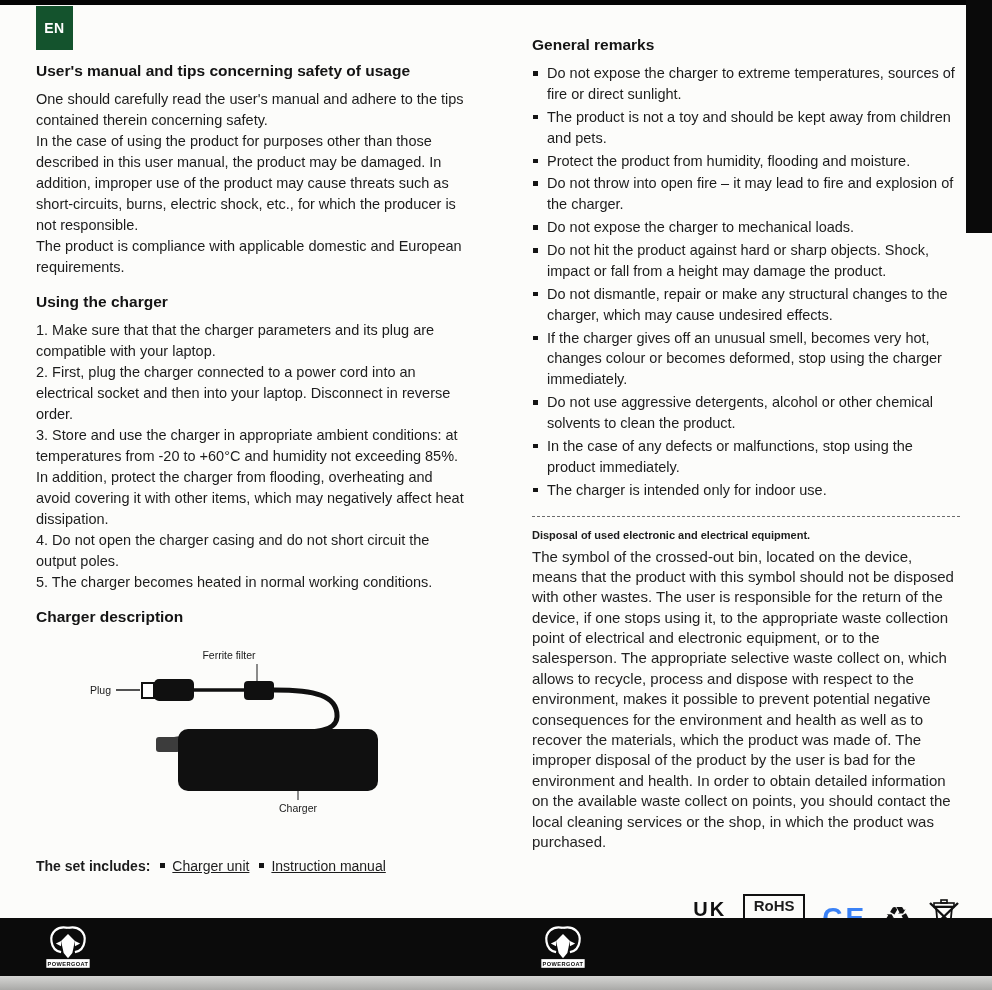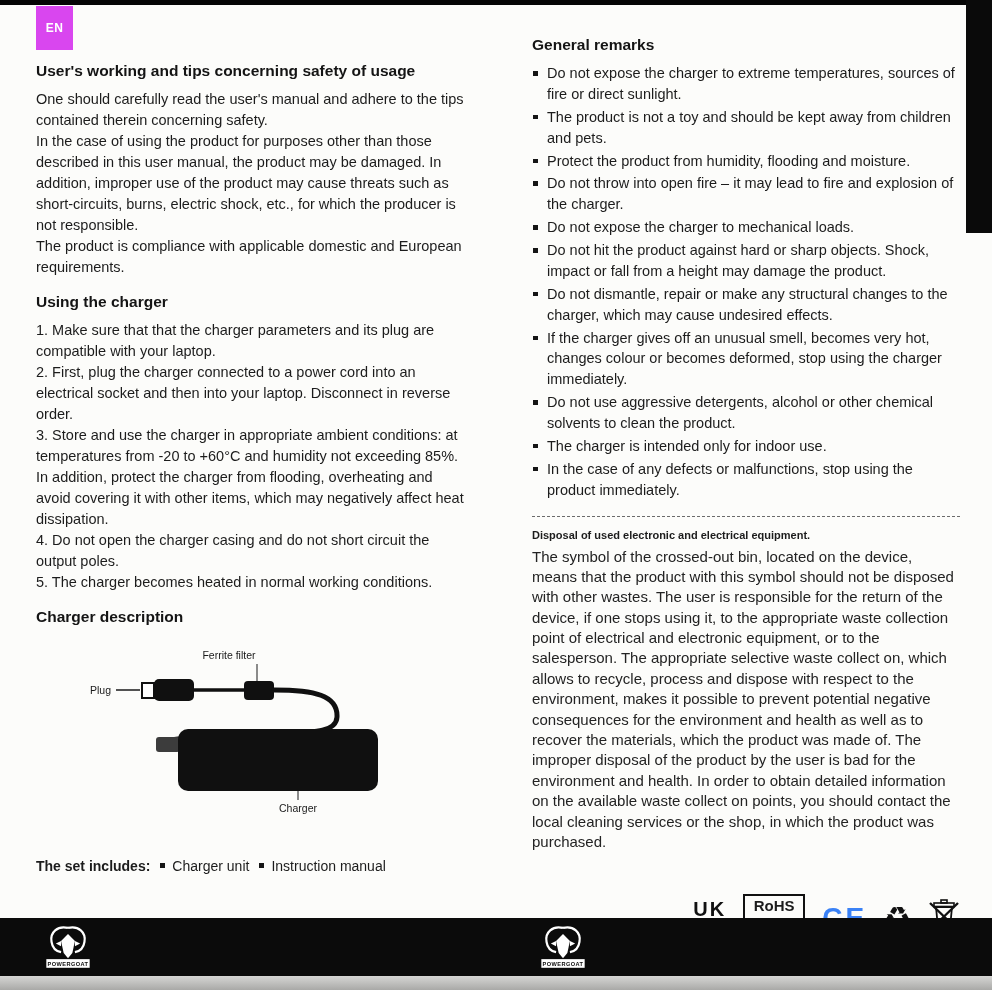--- a/index.html
+++ b/index.html
@@ -1,21 +1,21 @@
 <!DOCTYPE html>
 <html><head>
 <meta charset="utf-8">
 <style>
   html,body{margin:0;padding:0;}
   body{width:992px;height:990px;background:#e8e8e6;font-family:"Liberation Sans","DejaVu Sans",sans-serif;color:#1c1c1c;}
   .page{position:relative;width:992px;height:990px;background:#fcfcfa;overflow:hidden;}
   .top-strip{position:absolute;top:0;left:0;width:100%;height:5px;background:#050505;}
   .right-strip{position:absolute;top:0;right:0;width:26px;height:233px;background:#0a0a0a;}
-  .lang-badge{position:absolute;left:36px;top:6px;width:37px;height:44px;background:#d946ef;color:#fff;
-    display:flex;align-items:center;justify-content:center;font-weight:bold;font-size:12px;letter-spacing:.5px;}
+  .lang-badge{position:absolute;left:36px;top:6px;width:37px;height:44px;background:#14532d;color:#fff;
+    display:flex;align-items:center;justify-content:center;font-weight:bold;font-size:14px;letter-spacing:.5px;}
   .col-left{position:absolute;left:36px;top:62px;width:432px;}
   .col-right{position:absolute;left:532px;top:36px;width:428px;}
   h2{font-size:15.5px;margin:0 0 9px 0;color:#141414;}
   .h-mt{margin-top:15px;}
   .body-text{font-size:14.5px;line-height:1.45;margin:0 0 4px 0;white-space:pre-line;}
   .steps div{font-size:14.5px;line-height:1.45;}
   .remarks{list-style:none;margin:0;padding:0;}
   .remarks li{position:relative;font-size:14.5px;line-height:1.44;padding-left:15px;margin:0 0 2px 0;}
   .remarks li::before{content:"";position:absolute;left:1px;top:8px;width:4.5px;height:4.5px;background:#151515;}
   .sep{border:0;border-top:1.5px dashed #6a6a6a;margin:15px 0 12px 0;}
@@ -23,39 +23,39 @@
   .disposal-b{font-size:15px;line-height:1.36;margin:0;color:#232323;}
   .marks{display:flex;align-items:center;justify-content:flex-end;gap:17px;margin-top:42px;}
   .ukca{font-weight:bold;font-size:20px;line-height:.92;letter-spacing:2px;color:#111;}
   .rohs{border:2.5px solid #111;text-align:center;min-width:58px;}
   .rohs .r1{font-weight:bold;font-size:15px;padding:1px 5px 13px 5px;}
   .rohs .r2{background:#be185d;color:#fff;font-size:8.5px;font-weight:bold;padding:1.5px 2px;letter-spacing:.3px;}
   .ce{font-weight:bold;font-size:28px;letter-spacing:3px;color:#3b82f6;}
   .recycle{font-size:30px;color:#111;line-height:1;font-family:"DejaVu Sans",sans-serif;}
   .set-line{position:absolute;left:36px;top:858px;display:flex;align-items:center;gap:10px;font-size:14px;}
   .set-line .lbl{font-weight:bold;}
-  .set-item{position:relative;padding-left:12px;}
+  .set-item{position:relative;padding-left:12px;text-decoration:underline;}
   .set-item::before{content:"";position:absolute;left:0;top:5px;width:4.5px;height:4.5px;background:#151515;}
   .footer{position:absolute;left:0;top:918px;width:100%;height:58px;background:#0b0b0b;}
   .bottom-strip{position:absolute;left:0;top:976px;width:100%;height:14px;background:linear-gradient(#d6d6d4,#a9a9a7);}
   .goat{position:absolute;top:3px;width:52px;height:52px;}
   .goat1{left:42px;} .goat2{left:537px;}
   .diagram{margin-top:4px;}
   svg text{font-family:"Liberation Sans","DejaVu Sans",sans-serif;}
 </style>
 </head>
 <body>
 
 <div class="page">
   <div class="top-strip"></div>
   <div class="right-strip"></div>
   <div class="lang-badge">EN</div>
 
   <div class="col-left">
-    <h2>User's working and tips concerning safety of usage</h2>
+    <h2>User's manual and tips concerning safety of usage</h2>
     <p class="body-text">One should carefully read the user's manual and adhere to the tips contained therein concerning safety.
 In the case of using the product for purposes other than those described in this user manual, the product may be damaged. In addition, improper use of the product may cause threats such as short-circuits, burns, electric shock, etc., for which the producer is not responsible.
 The product is compliance with applicable domestic and European requirements.</p>
 
     <h2 class="h-mt">Using the charger</h2>
     <div class="steps">
       <div>1. Make sure that that the charger parameters and its plug are compatible with your laptop.</div>
       <div>2. First, plug the charger connected to a power cord into an electrical socket and then into your laptop. Disconnect in reverse order.</div>
       <div>3. Store and use the charger in appropriate ambient conditions: at temperatures from -20 to +60°C and humidity not exceeding 85%. In addition, protect the charger from flooding, overheating and avoid covering it with other items, which may negatively affect heat dissipation.</div>
       <div>4. Do not open the charger casing and do not short circuit the output poles.</div>
@@ -95,22 +95,22 @@
     <ul class="remarks">
       <li>Do not expose the charger to extreme temperatures, sources of fire or direct sunlight.</li>
       <li>The product is not a toy and should be kept away from children and pets.</li>
       <li>Protect the product from humidity, flooding and moisture.</li>
       <li>Do not throw into open fire – it may lead to fire and explosion of the charger.</li>
       <li>Do not expose the charger to mechanical loads.</li>
       <li>Do not hit the product against hard or sharp objects. Shock, impact or fall from a height may damage the product.</li>
       <li>Do not dismantle, repair or make any structural changes to the charger, which may cause undesired effects.</li>
       <li>If the charger gives off an unusual smell, becomes very hot, changes colour or becomes deformed, stop using the charger immediately.</li>
       <li>Do not use aggressive detergents, alcohol or other chemical solvents to clean the product.</li>
+      <li>In the case of any defects or malfunctions, stop using the product immediately.</li>
       <li>The charger is intended only for indoor use.</li>
-      <li>In the case of any defects or malfunctions, stop using the product immediately.</li>
     </ul>
 
     <hr class="sep">
 
     <p class="disposal-h">Disposal of used electronic and electrical equipment.</p>
     <p class="disposal-b">The symbol of the crossed-out bin, located on the device, means that the product with this symbol should not be disposed with other wastes. The user is responsible for the return of the device, if one stops using it, to the appropriate waste collection point of electrical and electronic equipment, or to the salesperson. The appropriate selective waste collect on, which allows to recycle, process and dispose with respect to the environment, makes it possible to prevent potential negative consequences for the environment and health as well as to recover the materials, which the product was made of. The improper disposal of the product by the user is bad for the environment and health. In order to obtain detailed information on the available waste collect on points, you should contact the local cleaning services or the shop, in which the product was purchased.</p>
 
     <div class="marks">
       <div class="ukca">
         <div>UK</div>

